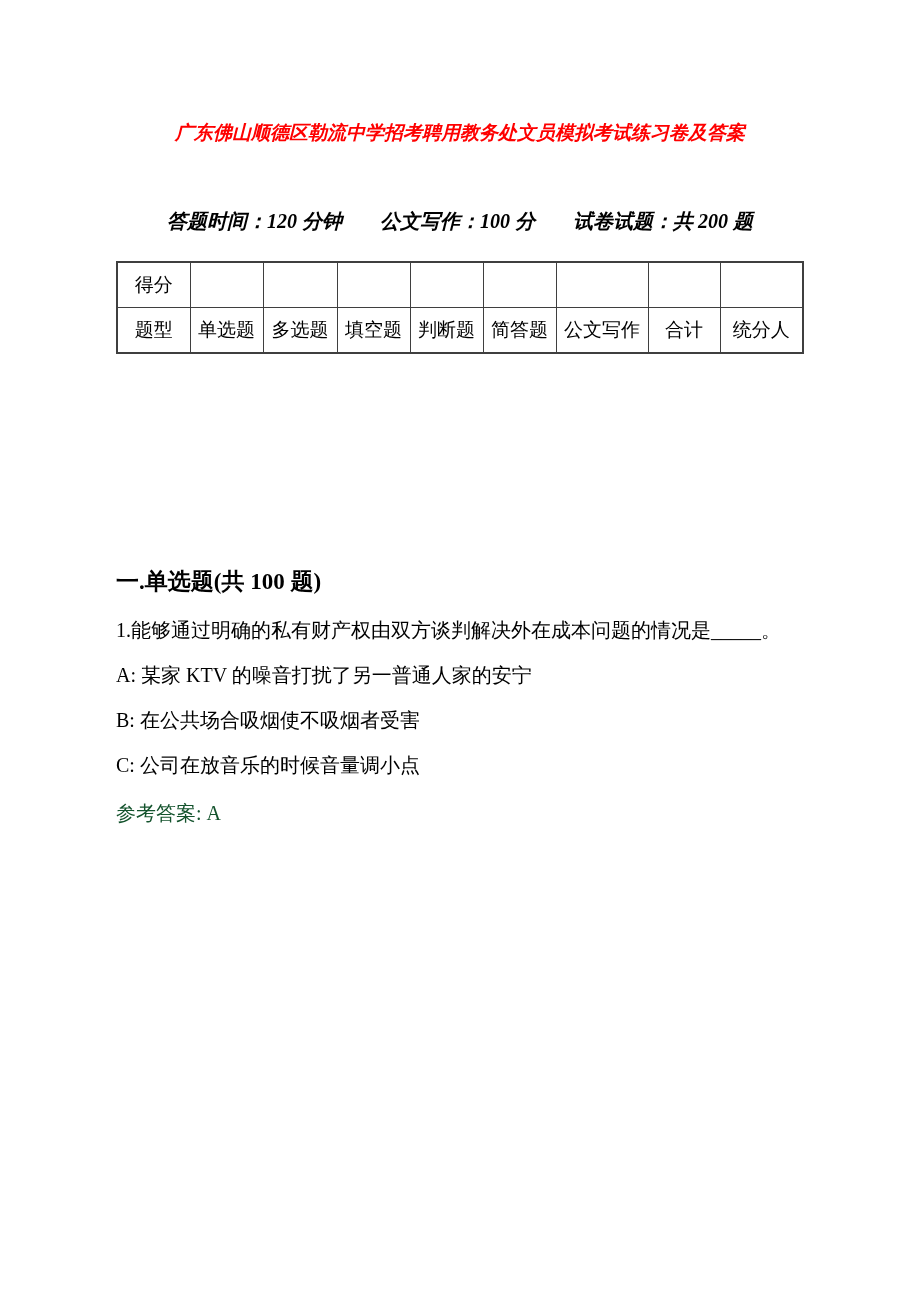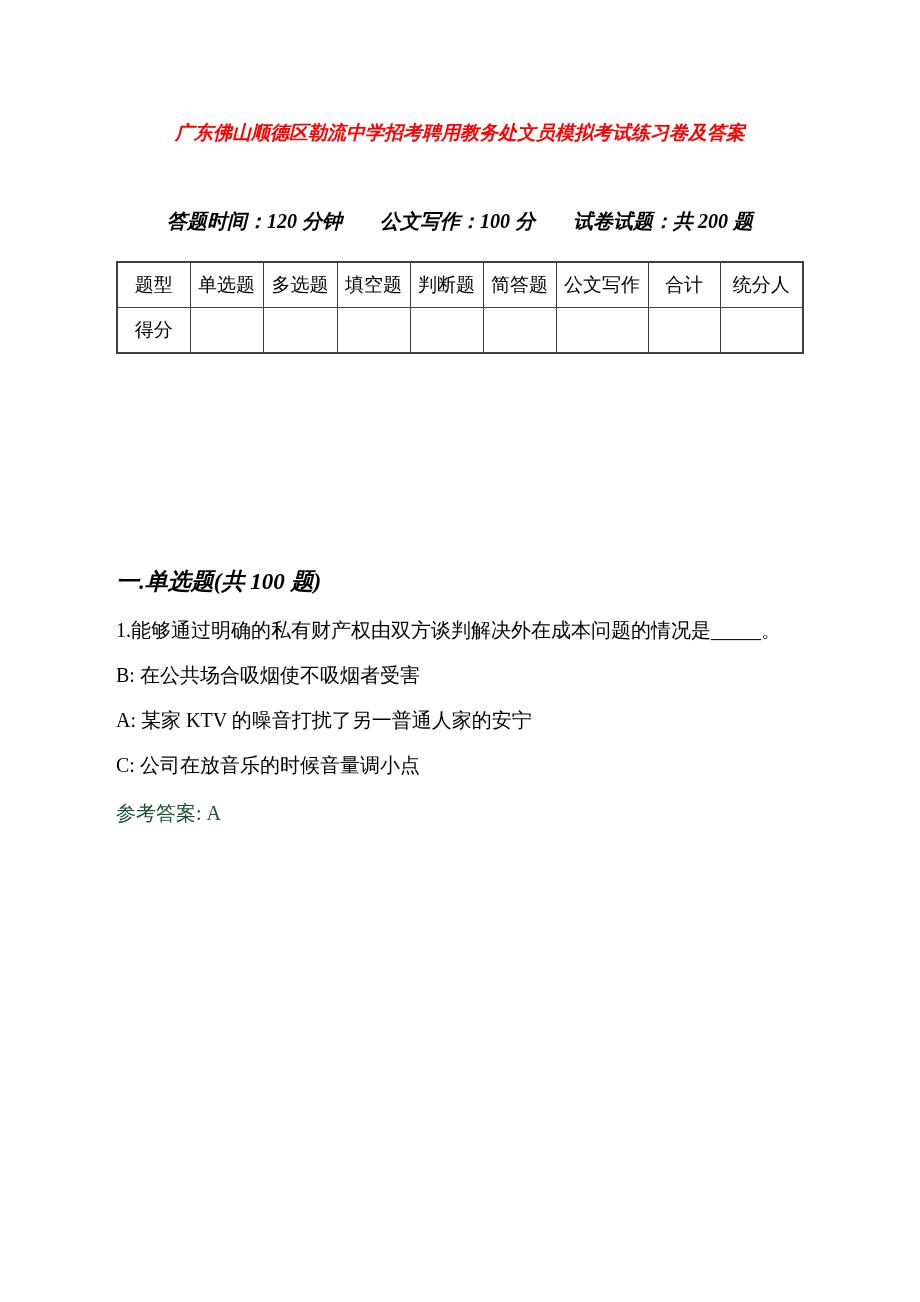--- a/index.html
+++ b/index.html
@@ -52,21 +52,20 @@
     vertical-align: middle;
     font-size: 19px;
     font-weight: 400;
     padding: 0 2px;
     overflow: hidden;
   }
   .section-heading {
     margin-top: 212px;
     font-size: 23px;
     font-weight: 700;
-    font-style: italic;
   }
   .question-text {
     margin-top: 18px;
     font-size: 20px;
     line-height: 28px;
   }
   .option-line {
     margin-top: 17px;
     font-size: 20px;
     line-height: 28px;
@@ -105,48 +104,48 @@
         <col style="width:74px">
       <col style="width:73px">
         <col style="width:73px">
         <col style="width:73px">
       <col style="width:92px">
         <col style="width:72px">
         <col style="width:83px">
     </colgroup>
     <tbody>
       <tr>
+        <td>得分</td>
+        <td></td>
+        <td></td>
+        <td></td>
+        <td></td>
+        <td></td>
+        <td></td>
+        <td></td>
+        <td></td>
+      </tr>
+      <tr>
         <td>题型</td>
         <td>单选题</td>
         <td>多选题</td>
         <td>填空题</td>
         <td>判断题</td>
         <td>简答题</td>
         <td>公文写作</td>
         <td>合计</td>
         <td>统分人</td>
       </tr>
-      <tr>
-        <td>得分</td>
-        <td></td>
-        <td></td>
-        <td></td>
-        <td></td>
-        <td></td>
-        <td></td>
-        <td></td>
-        <td></td>
-      </tr>
     </tbody>
   </table>
 
   <h2 class="section-heading">一.单选题(共 100 题)</h2>
 
   <div class="question-text">1.能够通过明确的私有财产权由双方谈判解决外在成本问题的情况是_____。</div>
 
+  <div class="option-line">A: 某家 KTV 的噪音打扰了另一普通人家的安宁</div>
   <div class="option-line">B: 在公共场合吸烟使不吸烟者受害</div>
-  <div class="option-line">A: 某家 KTV 的噪音打扰了另一普通人家的安宁</div>
   <div class="option-line">C: 公司在放音乐的时候音量调小点</div>
 
   <div class="answer-line">参考答案: A</div>
 
 
 </div>
 
 </body></html>

